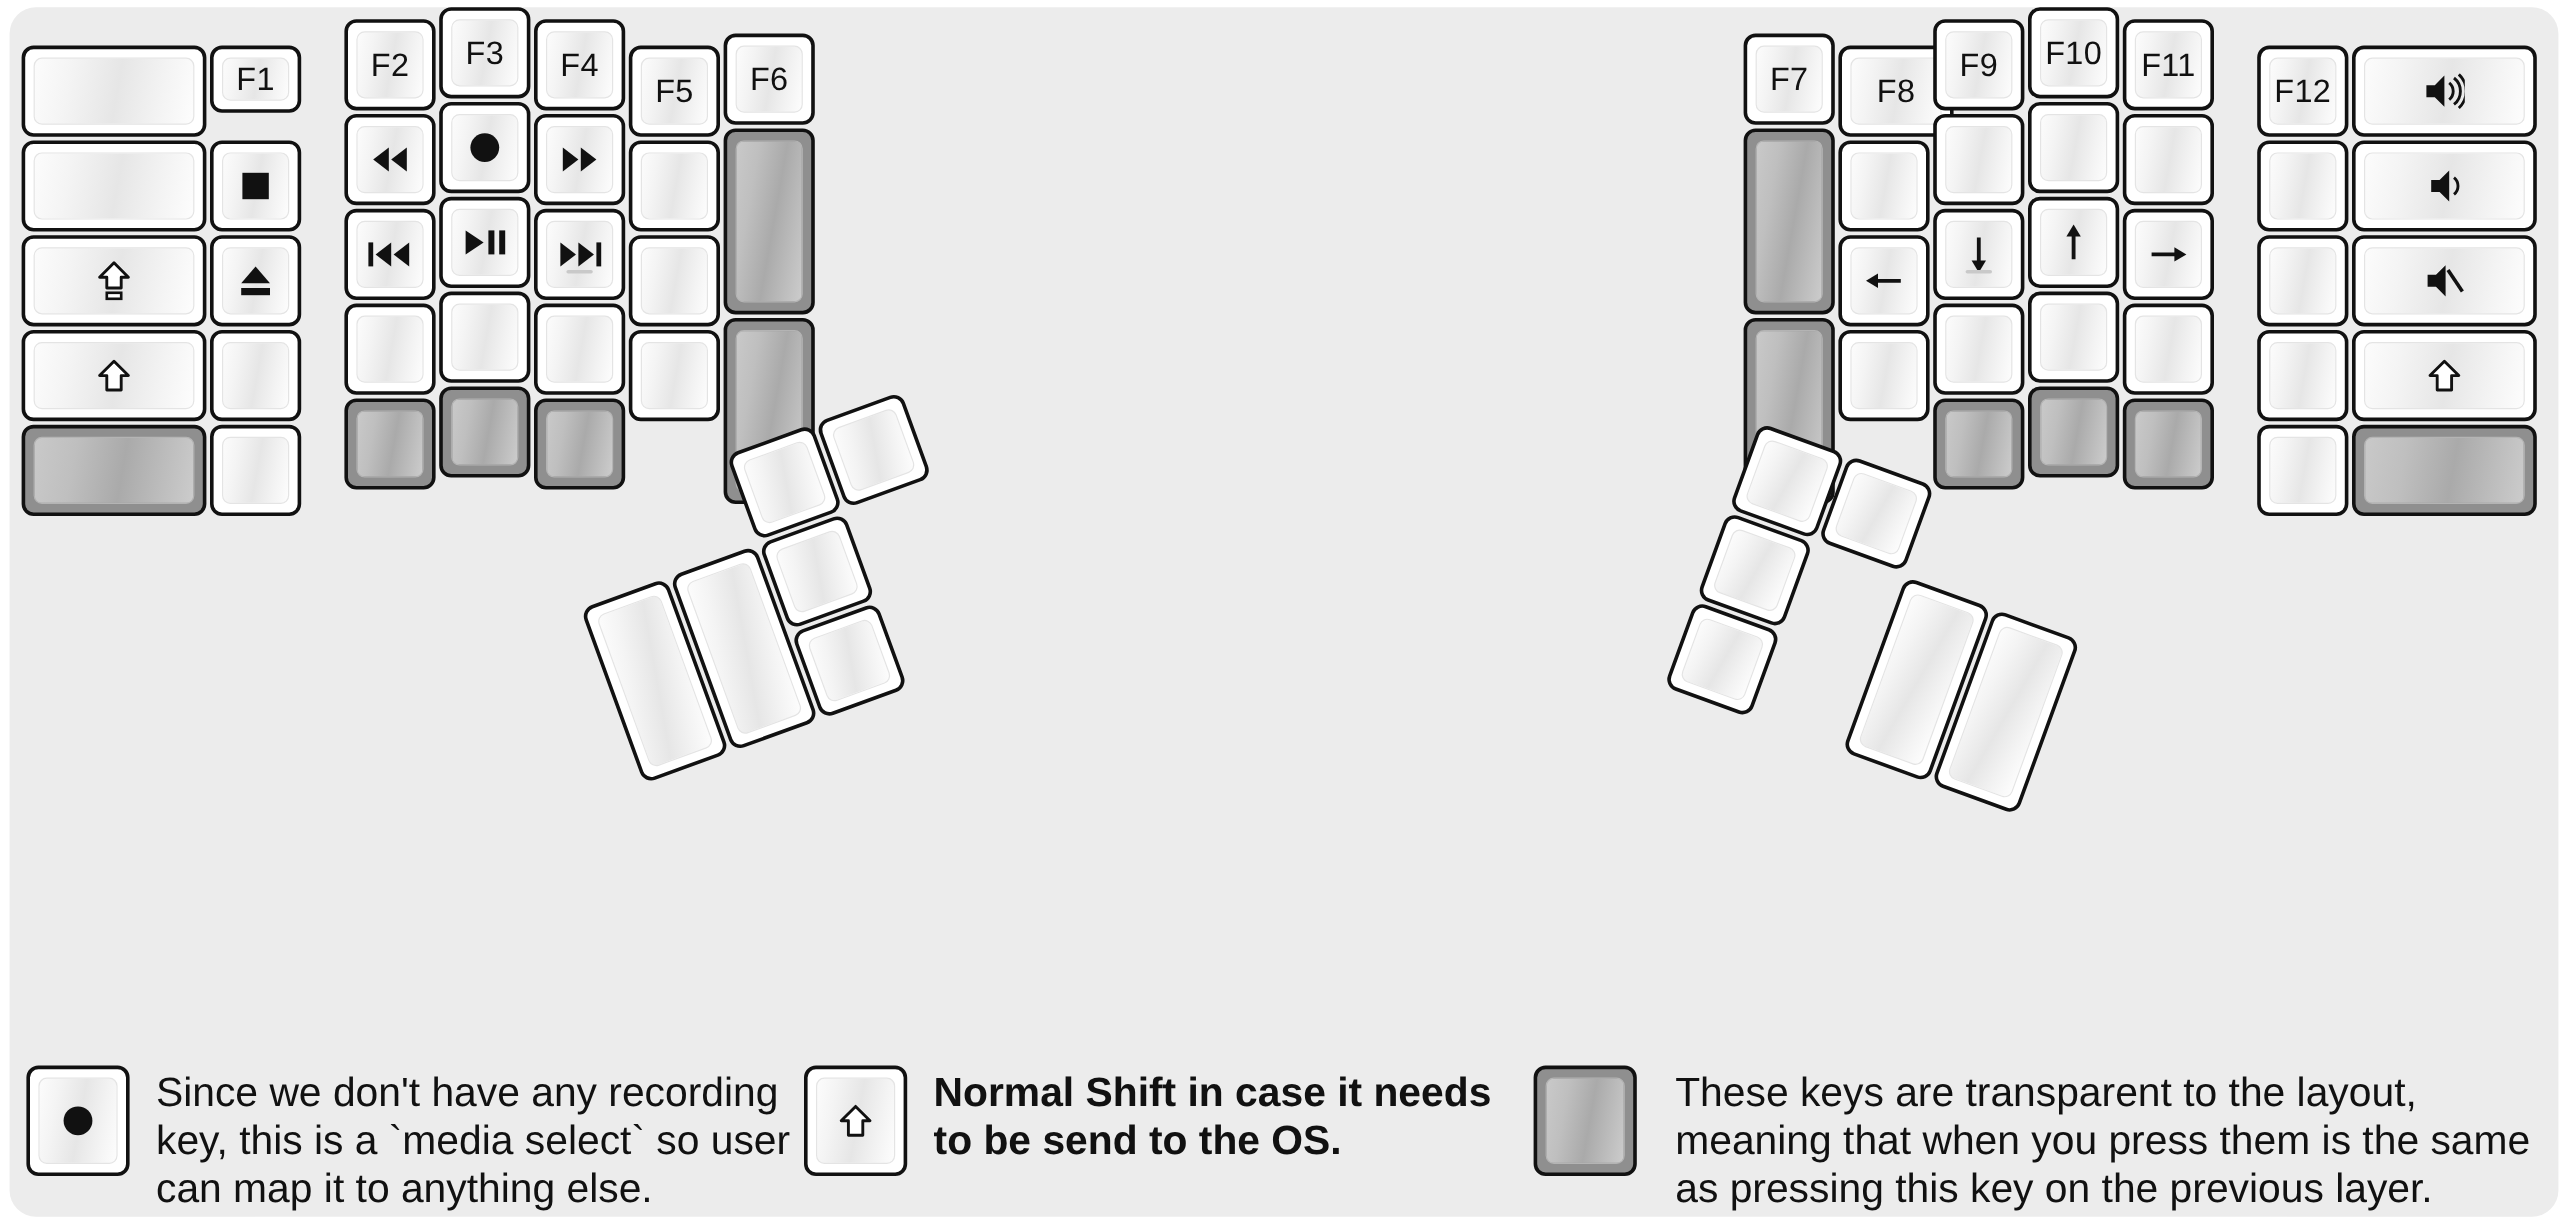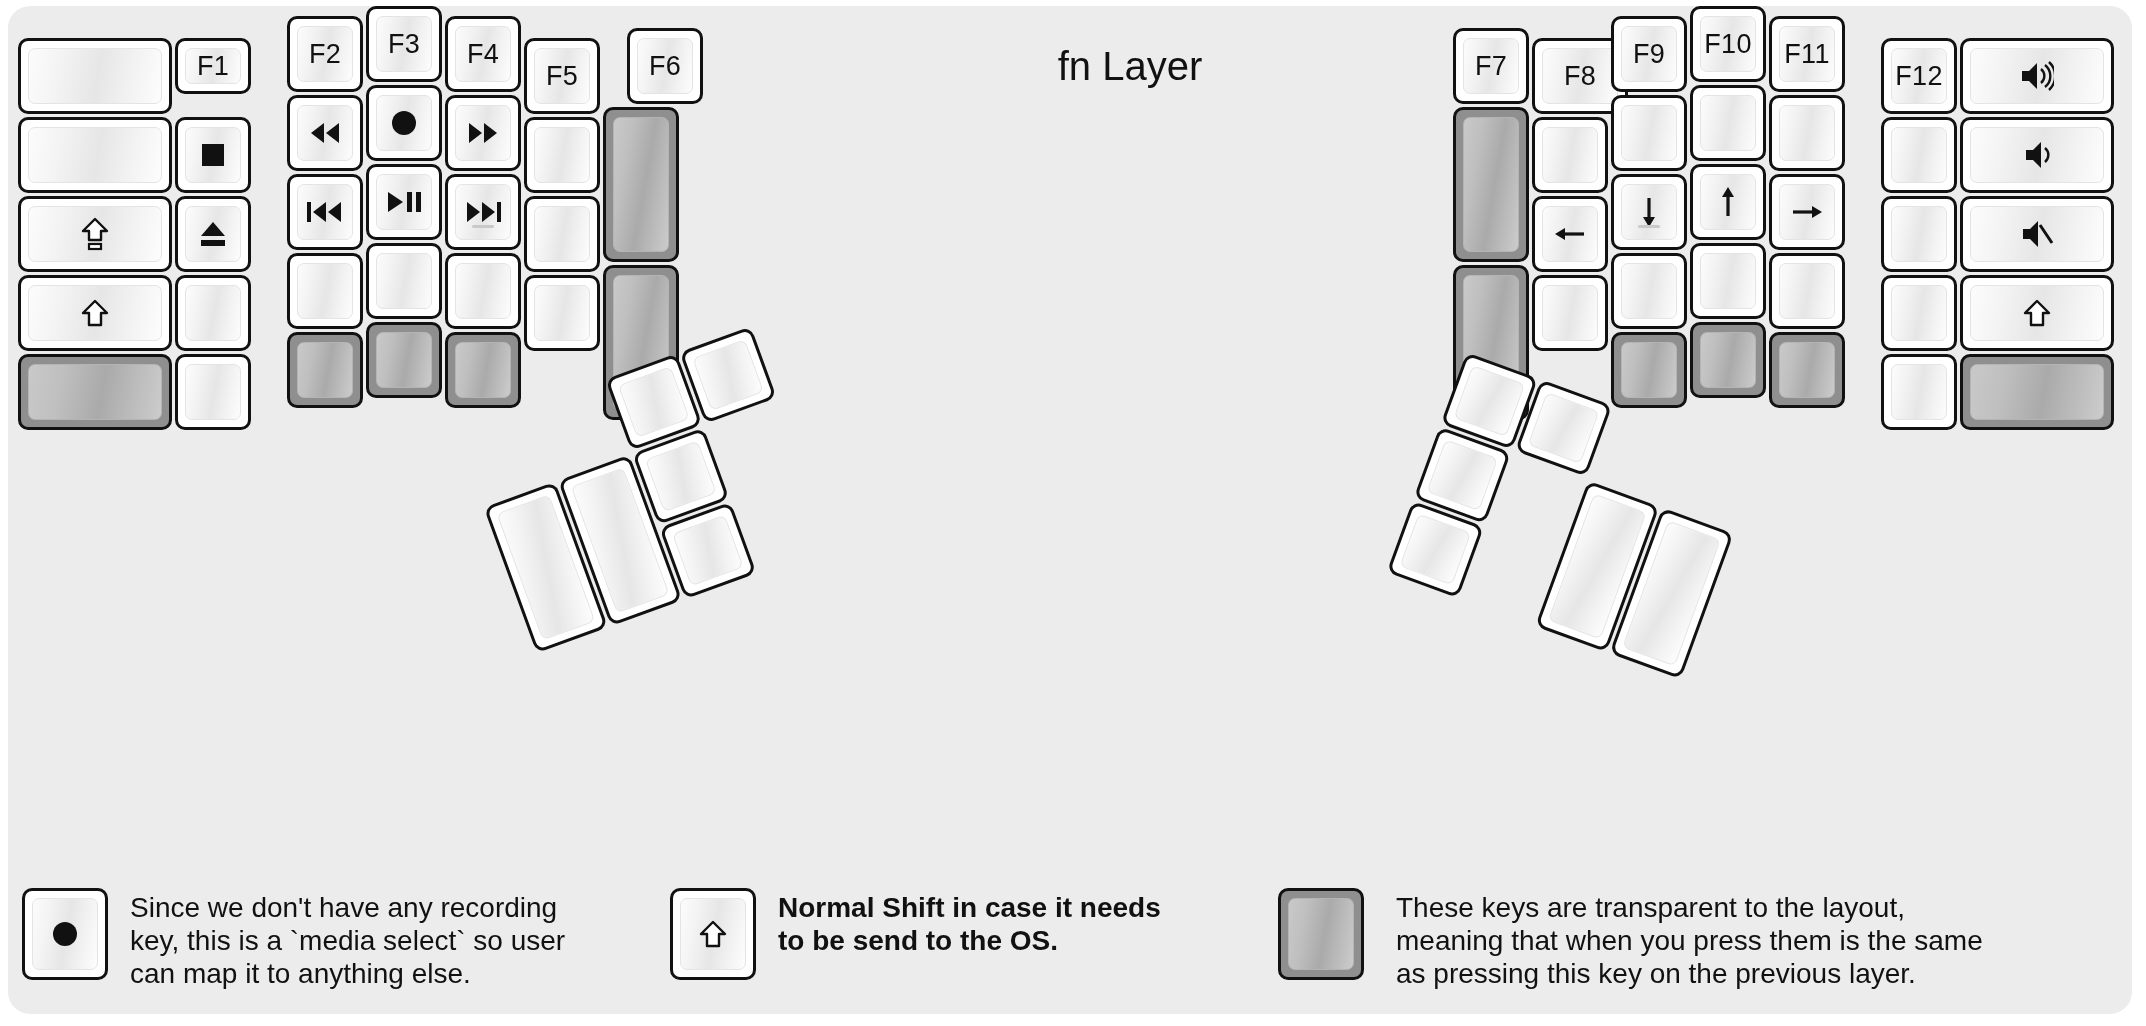--- a/index.html
+++ b/index.html
@@ -58,31 +58,30 @@
     text-align:center;font-size:40px;color:#111111;
   }
 
   
   .cluster{position:absolute;transform-origin:0 0;}
 
   
   .legend-item{position:absolute;display:flex;align-items:flex-start;}
   .legend-key{position:relative;flex:0 0 auto;}
   .legend-text{
-    font-size:28px;line-height:1.17;color:#111111;
+    font-size:34px;line-height:1.17;color:#111111;
     margin-left:22px;padding-top:4px;white-space:pre-line;
   }
 </style>
 </head>
 <body>
 
 <div id="stage">
   <div class="panel"></div>
 
-  <div id="title">fn Layer</div>
 
   <div id="left-half">
       <div class="key" style="left: 18px; top: 38px; width: 154px; height: 76px;">
         <div class="face">
           <span class="lbl"></span>
         </div>
       </div>
       <div class="key" style="left: 18px; top: 117px; width: 154px; height: 76px;">
         <div class="face">
           <span class="lbl"></span>
@@ -267,21 +266,21 @@
       <div class="key" style="left: 524px; top: 196px; width: 76px; height: 76px;">
         <div class="face">
           <span class="lbl"></span>
         </div>
       </div>
       <div class="key" style="left: 524px; top: 275px; width: 76px; height: 76px;">
         <div class="face">
           <span class="lbl"></span>
         </div>
       </div>
-      <div class="key" style="left: 627px; top: 28px; width: 76px; height: 76px;">
+      <div class="key" style="left: 603px; top: 28px; width: 76px; height: 76px;">
         <div class="face">
           <span class="lbl">F6</span>
         </div>
       </div>
       <div class="key trans" style="left: 603px; top: 107px; width: 76px; height: 155px;">
         <div class="face">
           <span class="lbl"></span>
         </div>
       </div>
       <div class="key trans" style="left: 603px; top: 265px; width: 76px; height: 155px;">

